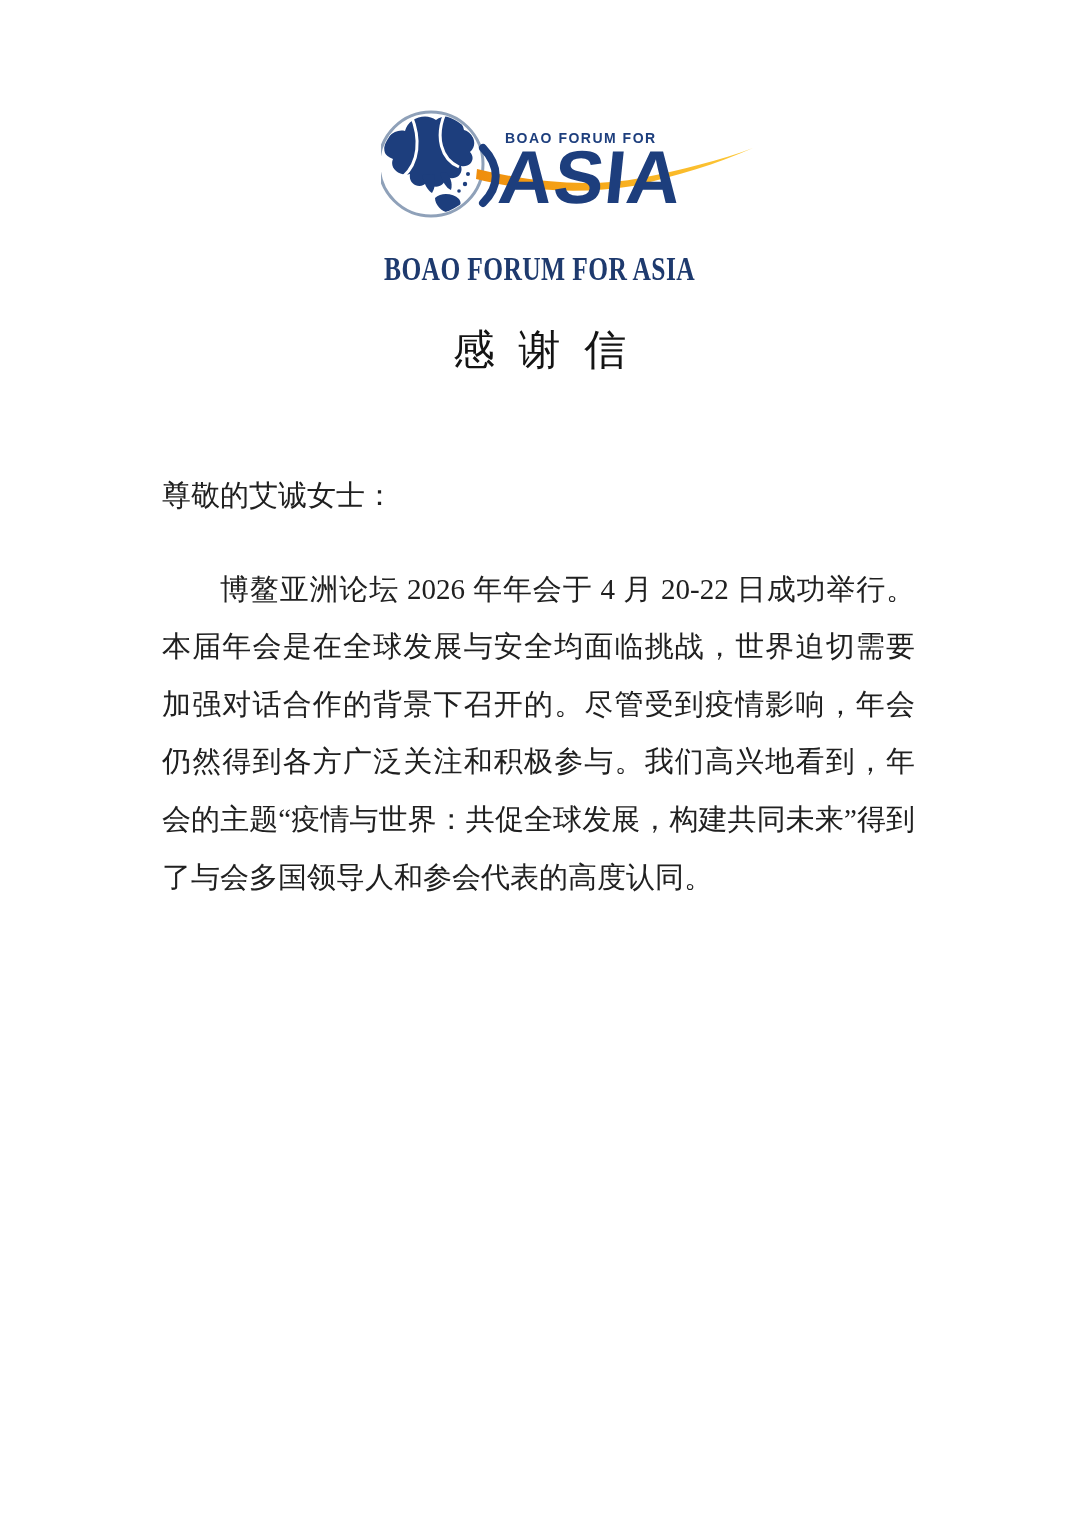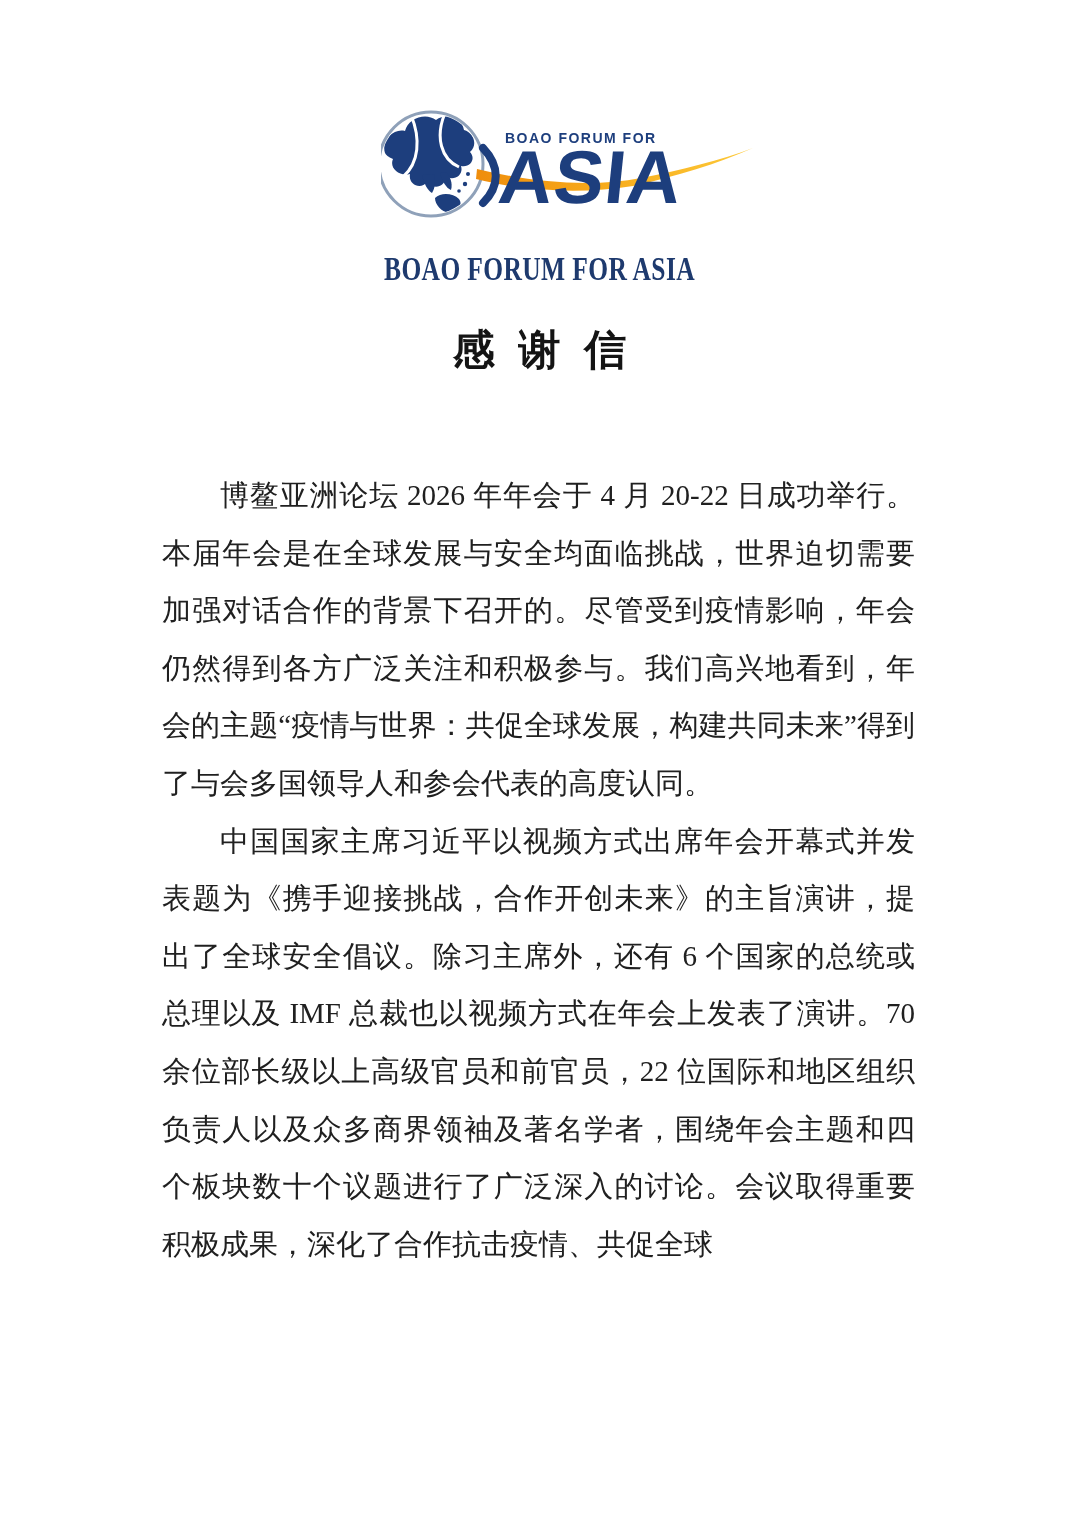--- a/index.html
+++ b/index.html
@@ -41,21 +41,21 @@
     transform-origin: 538px 50%;
     letter-spacing: 0.5px;
   }
   .letter-title {
     position: absolute;
     top: 326px;
     left: 0;
     width: 1080px;
     text-align: center;
     font-family: "Liberation Sans", "DejaVu Sans", sans-serif;
-    font-weight: 700;
+    font-weight: 400;
     font-size: 42px;
     line-height: 1.15;
     color: #141414;
     word-spacing: 10px;
     letter-spacing: 1px;
   }
   .letter-body {
     position: absolute;
     top: 467px;
     left: 162px;
@@ -111,17 +111,17 @@
 
     <text x="124" y="41" font-size="14" letter-spacing="1.5" fill="#1d3e7d" font-family="Liberation Sans, DejaVu Sans, sans-serif" font-weight="600">BOAO FORUM FOR</text>
     <text x="126" y="101" font-size="75" letter-spacing="1" fill="#1d3e7d" transform="skewX(-6)" font-family="Liberation Sans, DejaVu Sans, sans-serif" font-weight="bold">ASIA</text>
   </svg>
 
   <div class="org-name">BOAO FORUM FOR ASIA</div>
 
   <div class="letter-title">感 谢 信</div>
 
   <div class="letter-body">
+    <p class="salutation">尊敬的艾诚女士：</p>
     <p class="para">博鳌亚洲论坛 2026 年年会于 4 月 20-22 日成功举行。本届年会是在全球发展与安全均面临挑战，世界迫切需要加强对话合作的背景下召开的。尽管受到疫情影响，年会仍然得到各方广泛关注和积极参与。我们高兴地看到，年会的主题“疫情与世界：共促全球发展，构建共同未来”得到了与会多国领导人和参会代表的高度认同。</p>
-    <p class="para">中国国家主席习近平以视频方式出席年会开幕式并发表题为《携手迎接挑战，合作开创未来》的主旨演讲，提出了全球安全倡议。除习主席外，还有 6 个国家的总统或总理以及 IMF 总裁也以视频方式在年会上发表了演讲。70 余位部长级以上高级官员和前官员，22 位国际和地区组织负责人以及众多商界领袖及著名学者，围绕年会主题和四个板块数十个议题进行了广泛深入的讨论。会议取得重要积极成果，深化了合作抗击疫情、共促全球</p>
   </div>
 
 </div>
 
 </body></html>

